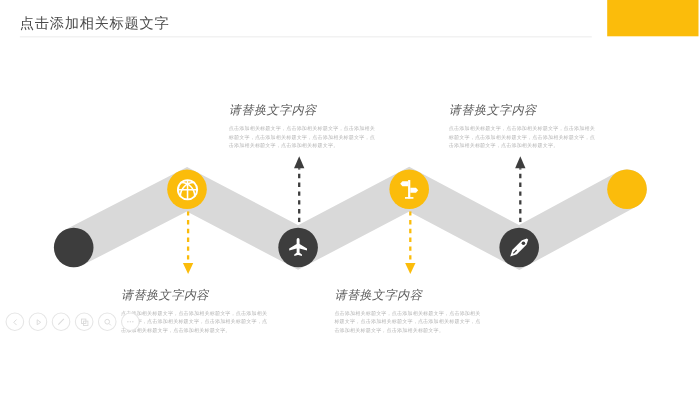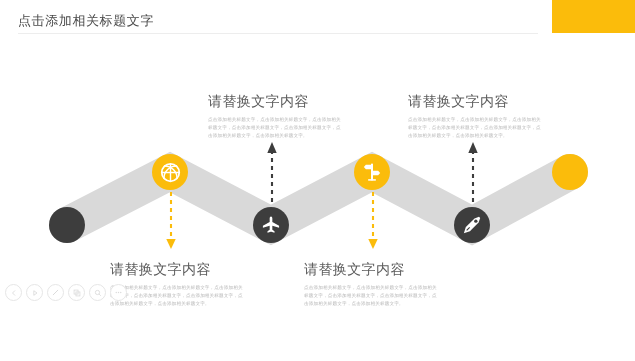--- a/index.html
+++ b/index.html
@@ -79,25 +79,26 @@
     width: 14px;
     pointer-events: none;
   }
 
   
   .tblock {
     position: absolute;
     width: 136px;
   }
   .tblock .head {
-    font-size: 14px;
+    font-size: 11px;
     color: #5c5c5c;
     letter-spacing: 0.4px;
     margin: 0 0 5px 0;
     white-space: nowrap;
+    font-style: italic;
   }
   .tblock .body {
     font-size: 4.6px;
     line-height: 8px;
     color: #b4b4b4;
     letter-spacing: 0.15px;
     margin: 0;
     word-break: break-all;
   }
 

